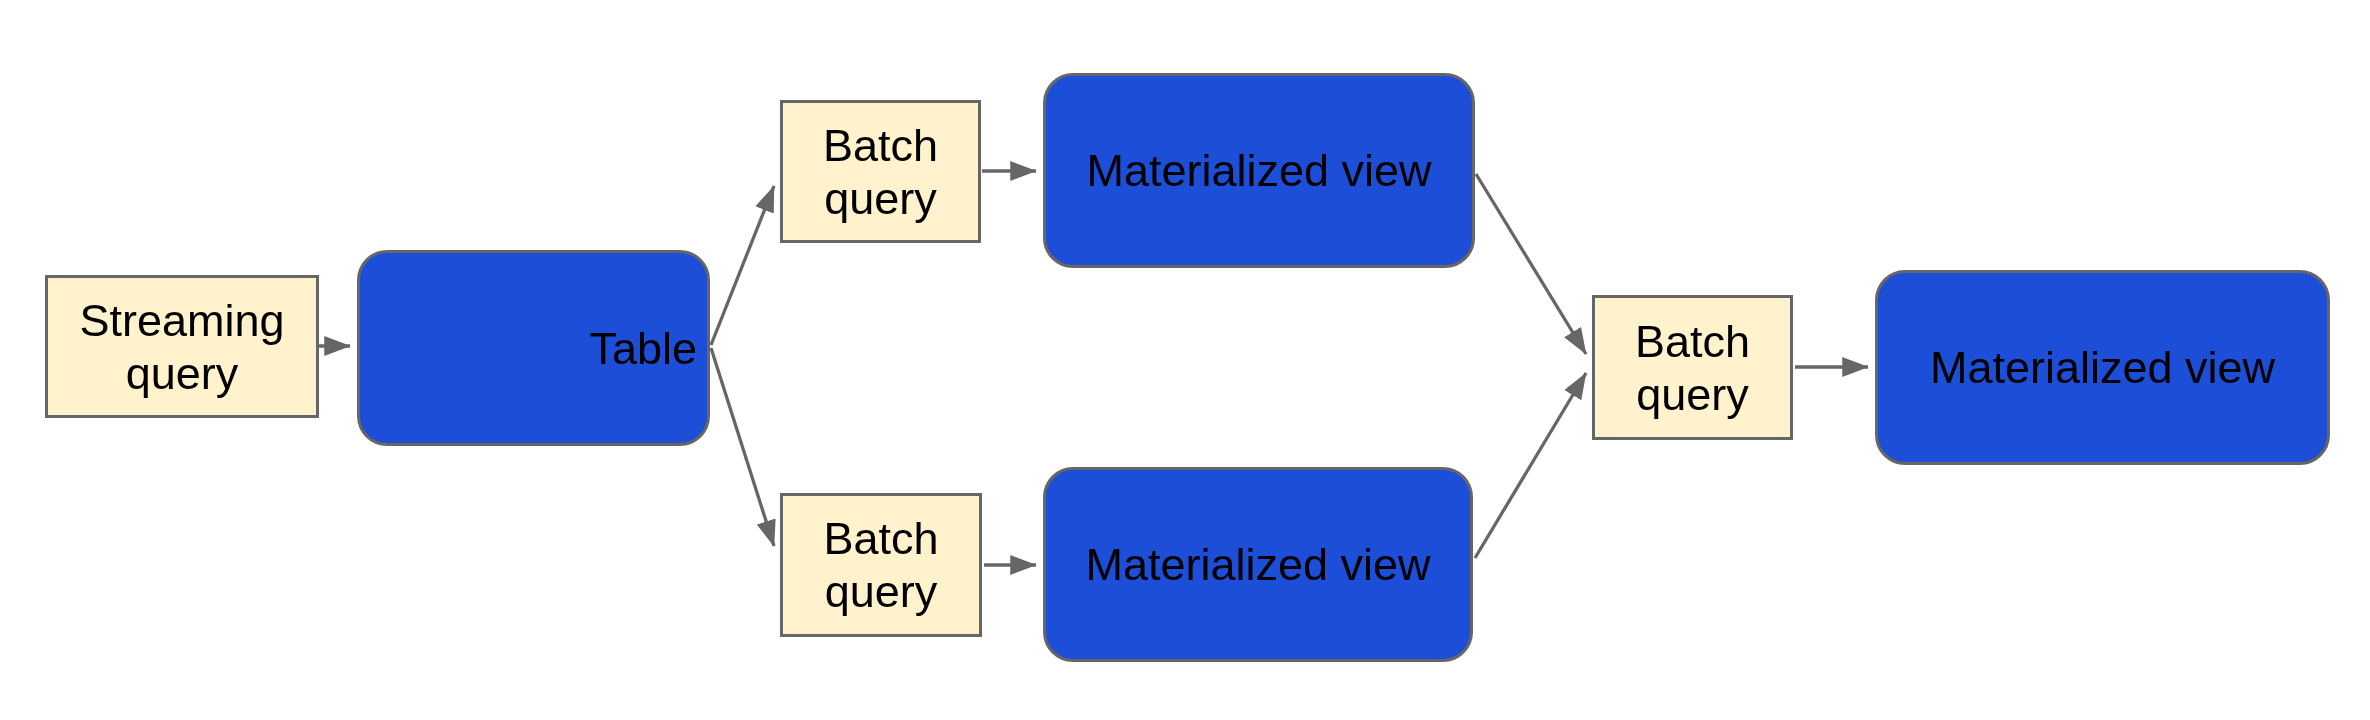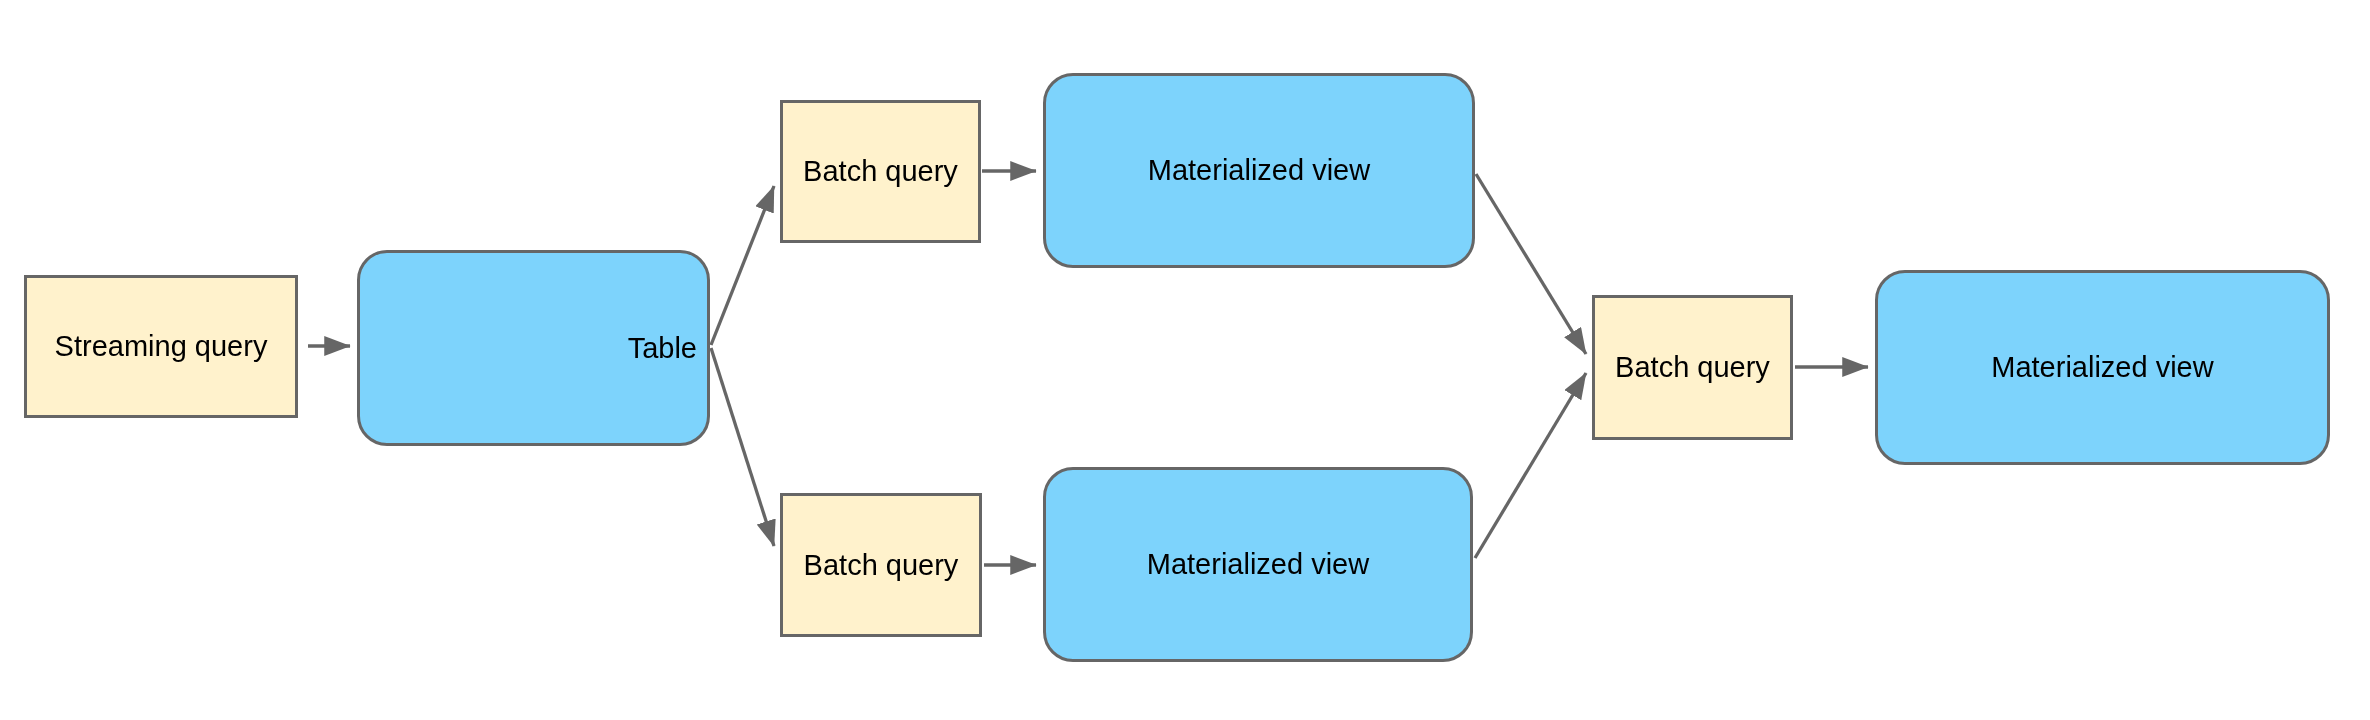--- a/index.html
+++ b/index.html
@@ -29,34 +29,34 @@
     fill: none;
   }
   .node {
     position: absolute;
     display: flex;
     align-items: center;
     justify-content: center;
     box-sizing: border-box;
     border: 3px solid #666666;
     color: #000000;
-    font-size: 29px;
+    font-size: 45px;
     line-height: 53px;
     text-align: center;
   }
   .node .label {
     display: block;
     padding: 0 10px;
   }
   .node.query {
     background: #fff2cc;
     border-radius: 0;
   }
   .node.view {
-    background: #7dd3fc;
+    background: #1d4ed8;
     border-radius: 30px;
   }
 </style>
 </head>
 <body>
 
 <div class="canvas">
 
   <svg class="edges" viewBox="0 0 2370 720" aria-hidden="true">
     <defs>
@@ -67,21 +67,21 @@
     <line class="edge" x1="308" y1="346" x2="350" y2="346" marker-end="url(#arrowhead)"></line>
     <line class="edge" x1="711" y1="345" x2="774" y2="186" marker-end="url(#arrowhead)"></line>
     <line class="edge" x1="982" y1="171" x2="1036" y2="171" marker-end="url(#arrowhead)"></line>
     <line class="edge" x1="1476" y1="174" x2="1586" y2="354" marker-end="url(#arrowhead)"></line>
     <line class="edge" x1="711" y1="348" x2="774" y2="546" marker-end="url(#arrowhead)"></line>
     <line class="edge" x1="984" y1="565" x2="1036" y2="565" marker-end="url(#arrowhead)"></line>
     <line class="edge" x1="1475" y1="558" x2="1586" y2="373" marker-end="url(#arrowhead)"></line>
     <line class="edge" x1="1795" y1="367" x2="1868" y2="367" marker-end="url(#arrowhead)"></line>
   </svg>
 
-  <div class="node query" style="left:24px; top:275px; width:274px; height:143px;">
+  <div class="node query" style="left:45px; top:275px; width:274px; height:143px;">
     <span class="label">Streaming query</span>
   </div>
 
   <div class="node view" style="left:357px; top:250px; width:353px; height:196px;justify-content:flex-end;">
     <span class="label">Table</span>
   </div>
 
   <div class="node query" style="left:780px; top:100px; width:201px; height:143px;">
     <span class="label">Batch query</span>
   </div>

